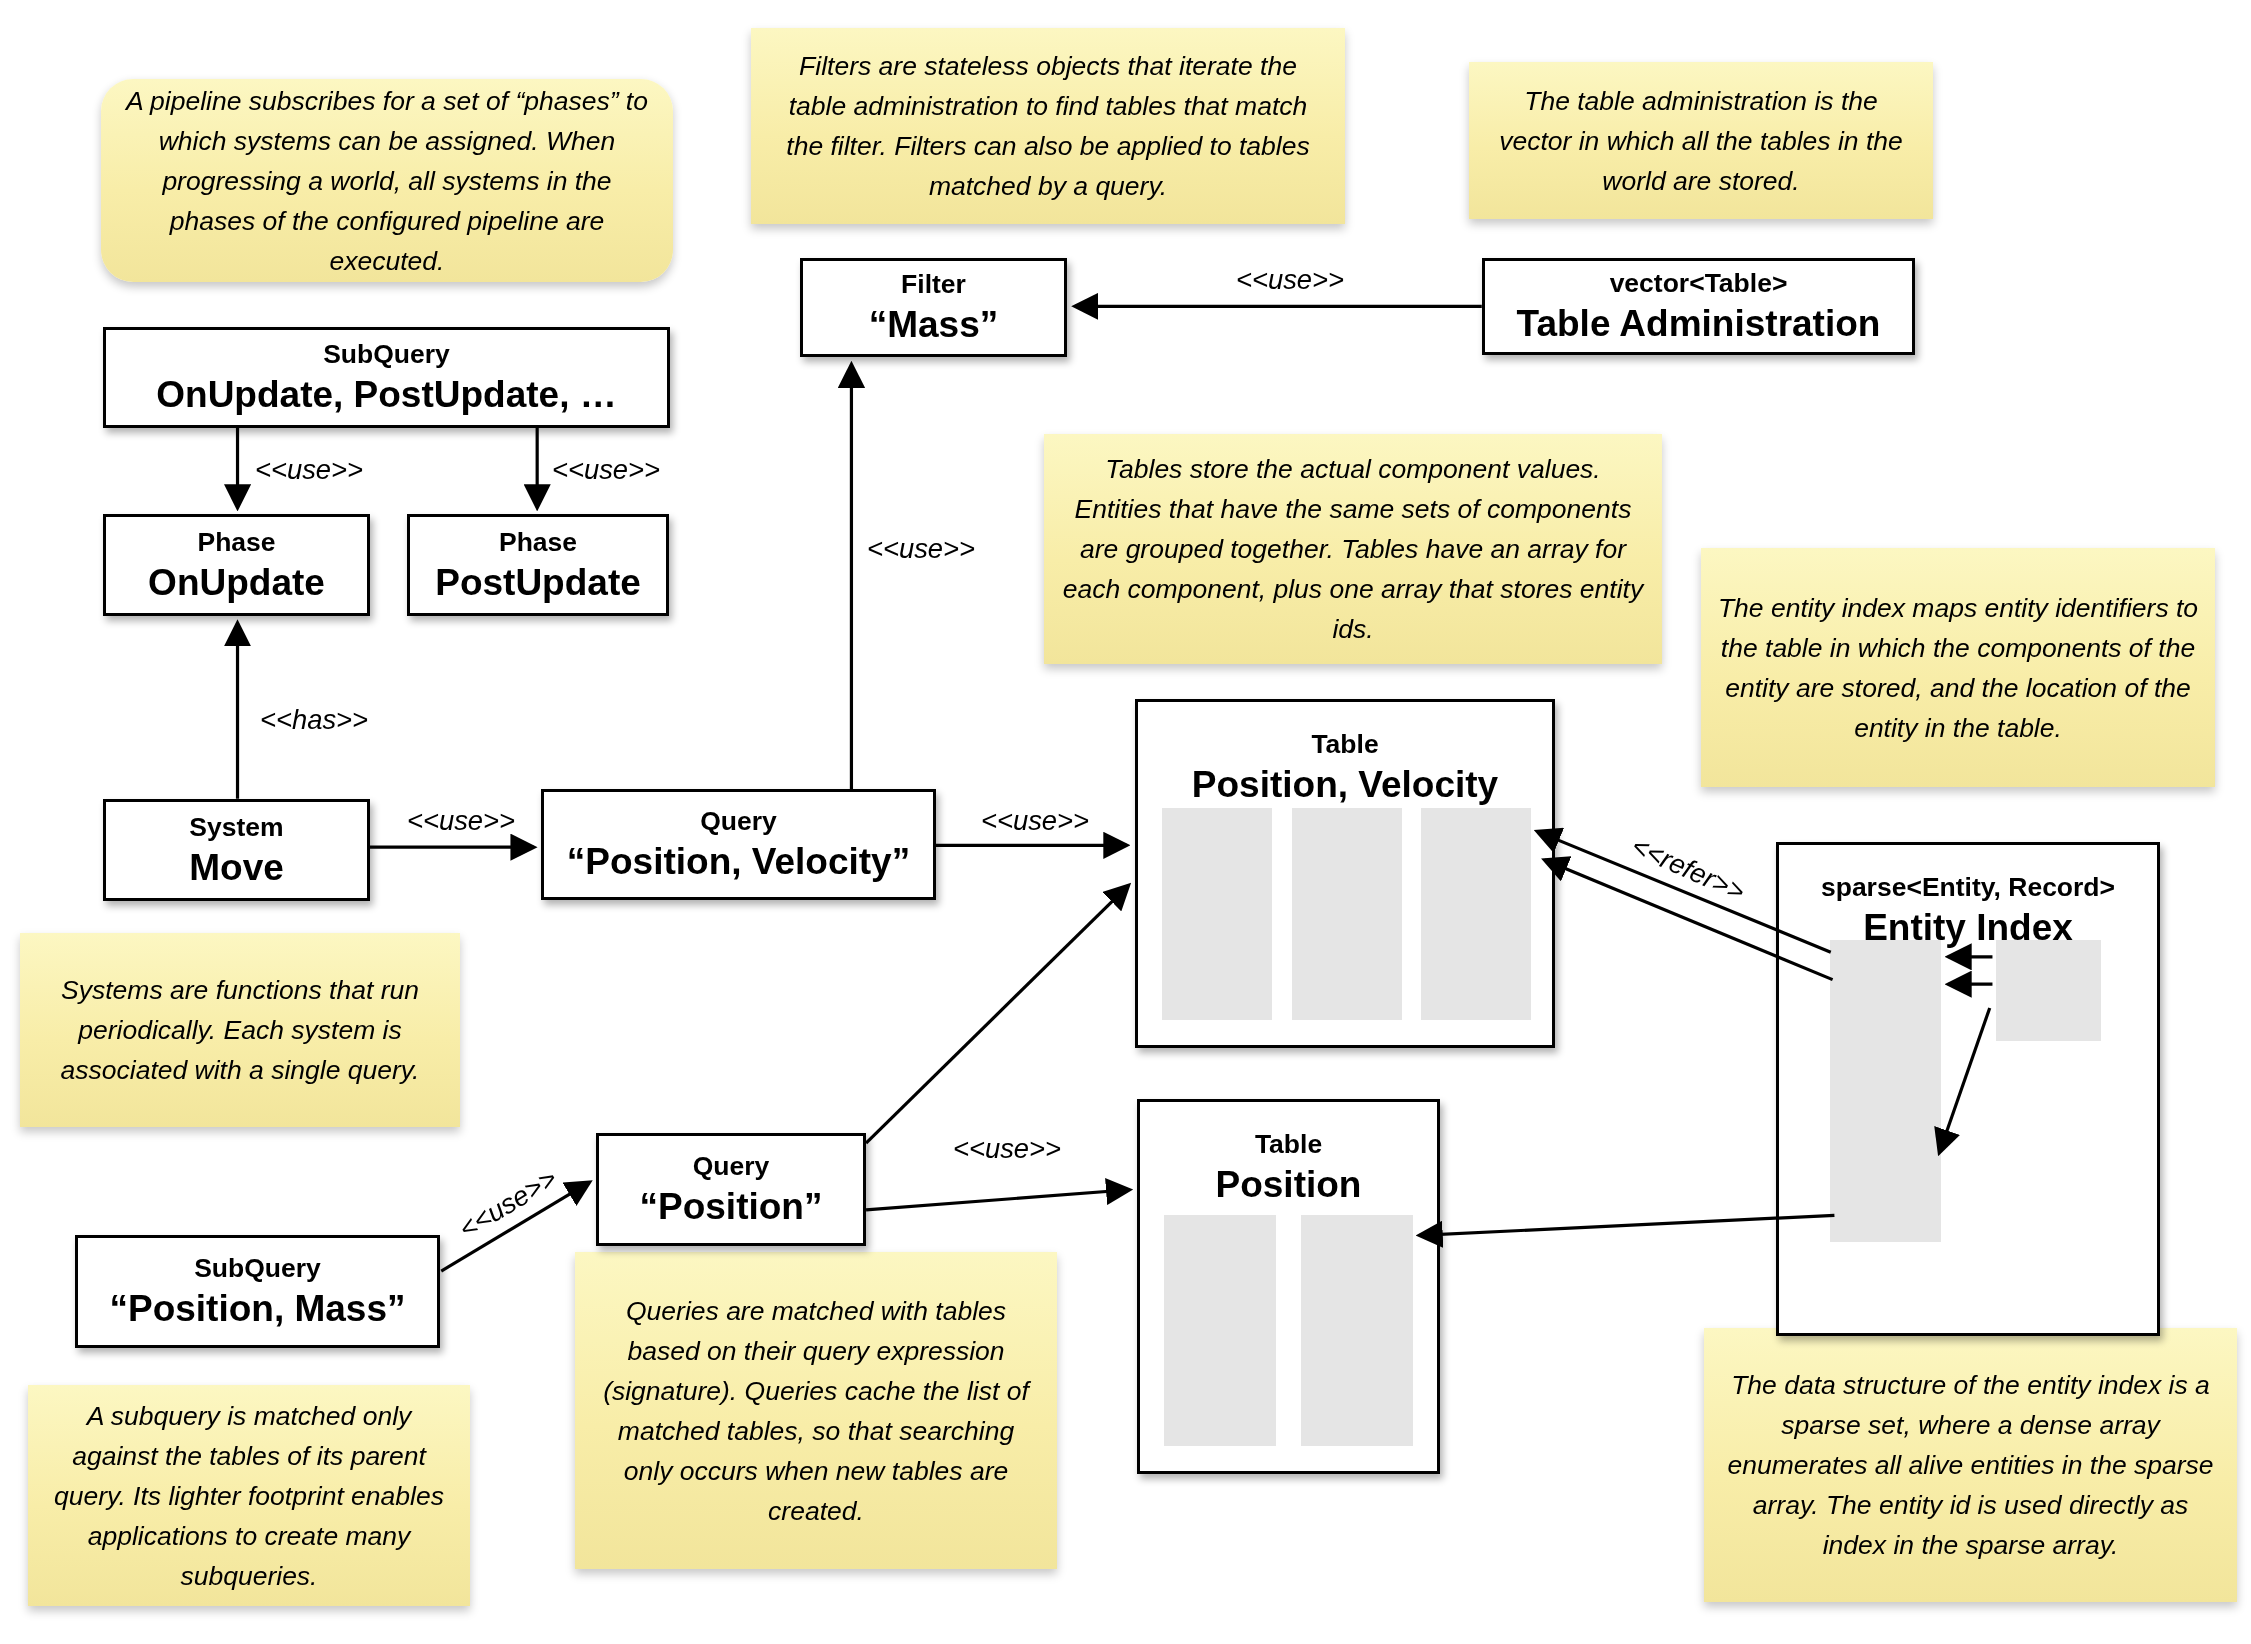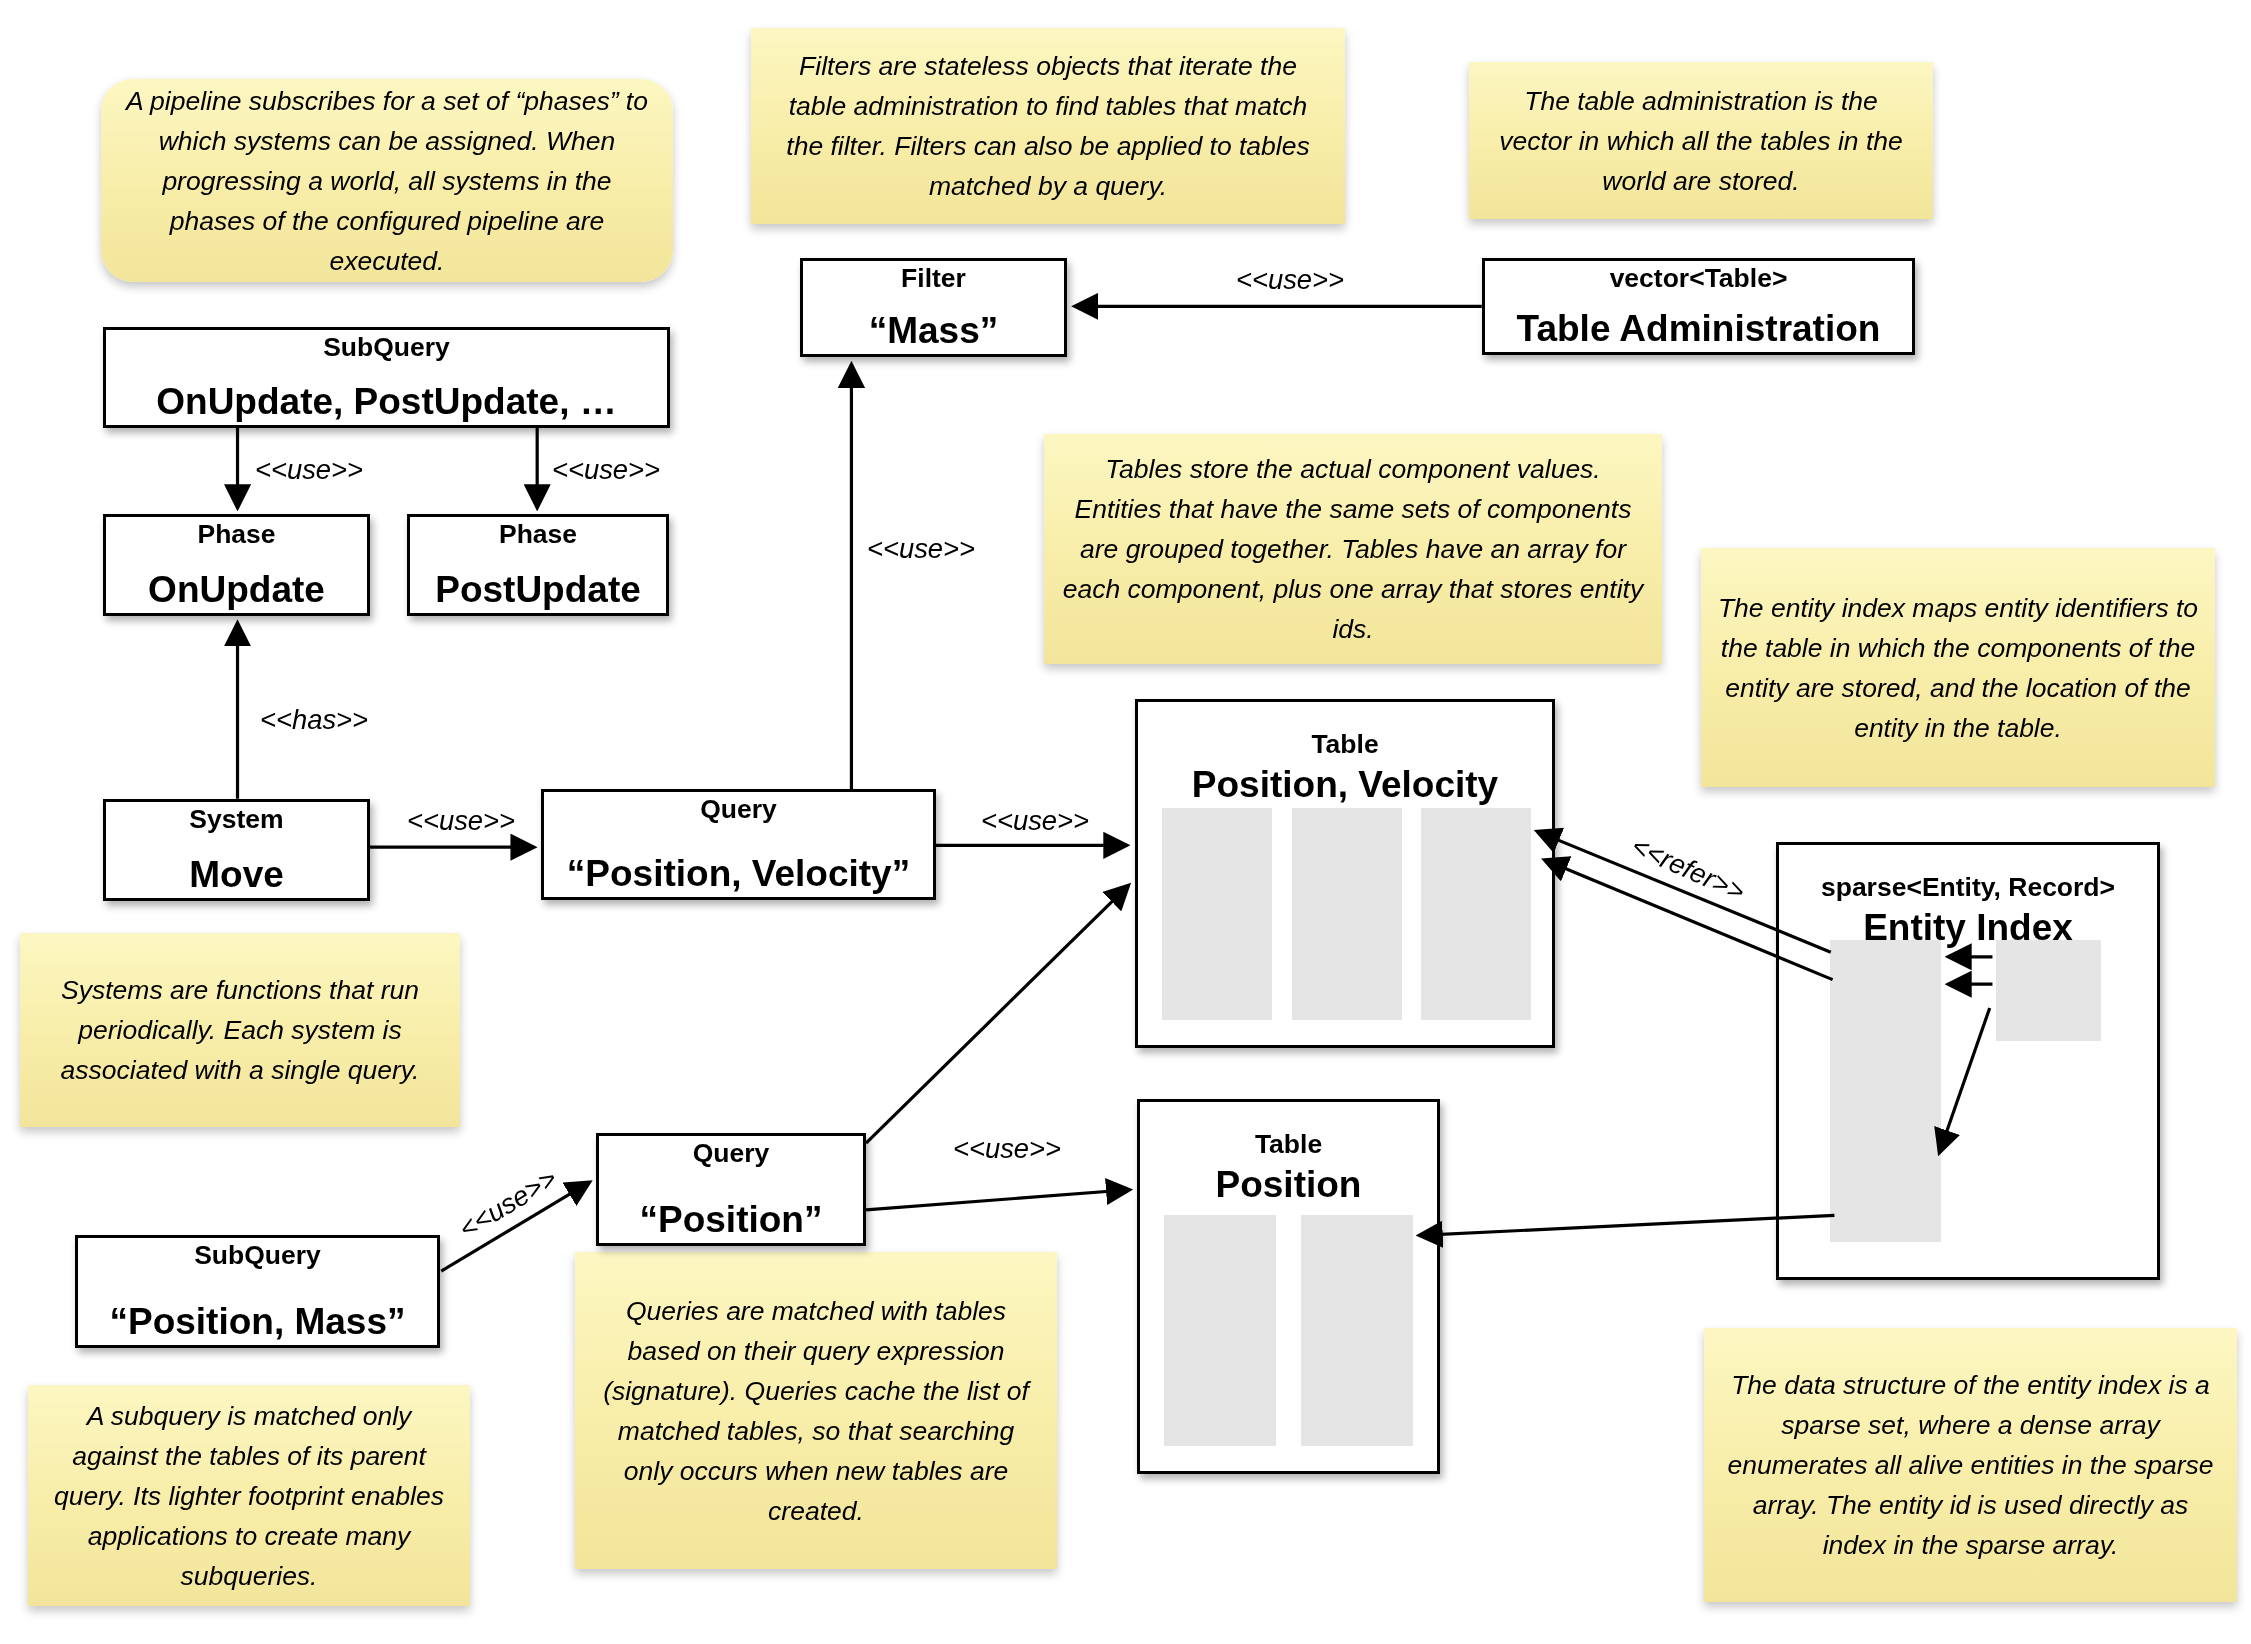--- a/index.html
+++ b/index.html
@@ -10,21 +10,21 @@
   .note{
     position:absolute;z-index:1;box-sizing:border-box;
     background:linear-gradient(180deg,#fcf7c2 0%,#f8eda8 55%,#f2e59b 100%);
     box-shadow:0 4.6px 9.1px rgba(0,0,0,0.22);
     display:flex;align-items:center;justify-content:center;text-align:center;
     font-size:26.5px;line-height:40px;padding:7.3px 16.4px;font-style:italic;
   }
   .ubox{
     position:absolute;z-index:2;box-sizing:border-box;background:#ffffff;
     border:3.7px solid #000;box-shadow:2.7px 4.6px 7.3px rgba(0,0,0,0.30);
-    display:flex;flex-direction:column;align-items:center;justify-content:space-between;
+    display:flex;flex-direction:column;align-items:center;justify-content:center;
     text-align:center;
   }
   .ubox.tall{justify-content:flex-start;padding-top:25px;}
   .stereo{font-weight:bold;font-size:26.5px;line-height:35px;}
   .bname{font-weight:bold;font-size:37px;line-height:46px;}
   .gray{position:absolute;background:#e5e5e5;}
   #edges{position:absolute;left:0;top:0;z-index:5;pointer-events:none;}
   #edges line{stroke:#000;stroke-width:3.5;}
   .elabel{
     position:absolute;z-index:6;font-style:italic;font-size:27.4px;white-space:nowrap;
@@ -91,21 +91,21 @@
     <div class="gray" style="left:283px;top:106px;width:110px;height:212px;"></div>
   </div>
 
   <div class="ubox tall" style="left:1137px;top:1099px;width:303px;height:375px;">
     <div class="stereo">Table</div>
     <div class="bname">Position</div>
     <div class="gray" style="left:24px;top:113px;width:112px;height:231px;"></div>
     <div class="gray" style="left:161px;top:113px;width:112px;height:231px;"></div>
   </div>
 
-  <div class="ubox tall" style="left:1776px;top:842px;width:384px;height:438px;">
+  <div class="ubox tall" style="left:1776px;top:842px;width:384px;height:494px;">
     <div class="stereo">sparse&lt;Entity, Record&gt;</div>
     <div class="bname">Entity Index</div>
     <div class="gray" style="left:51px;top:95px;width:111px;height:302px;"></div>
     <div class="gray" style="left:217px;top:95px;width:105px;height:101px;"></div>
   </div>
 
   <div class="ubox" style="left:596px;top:1133px;width:270px;height:113px;">
     <div class="stereo">Query</div>
     <div class="bname">“Position”</div>
   </div>

